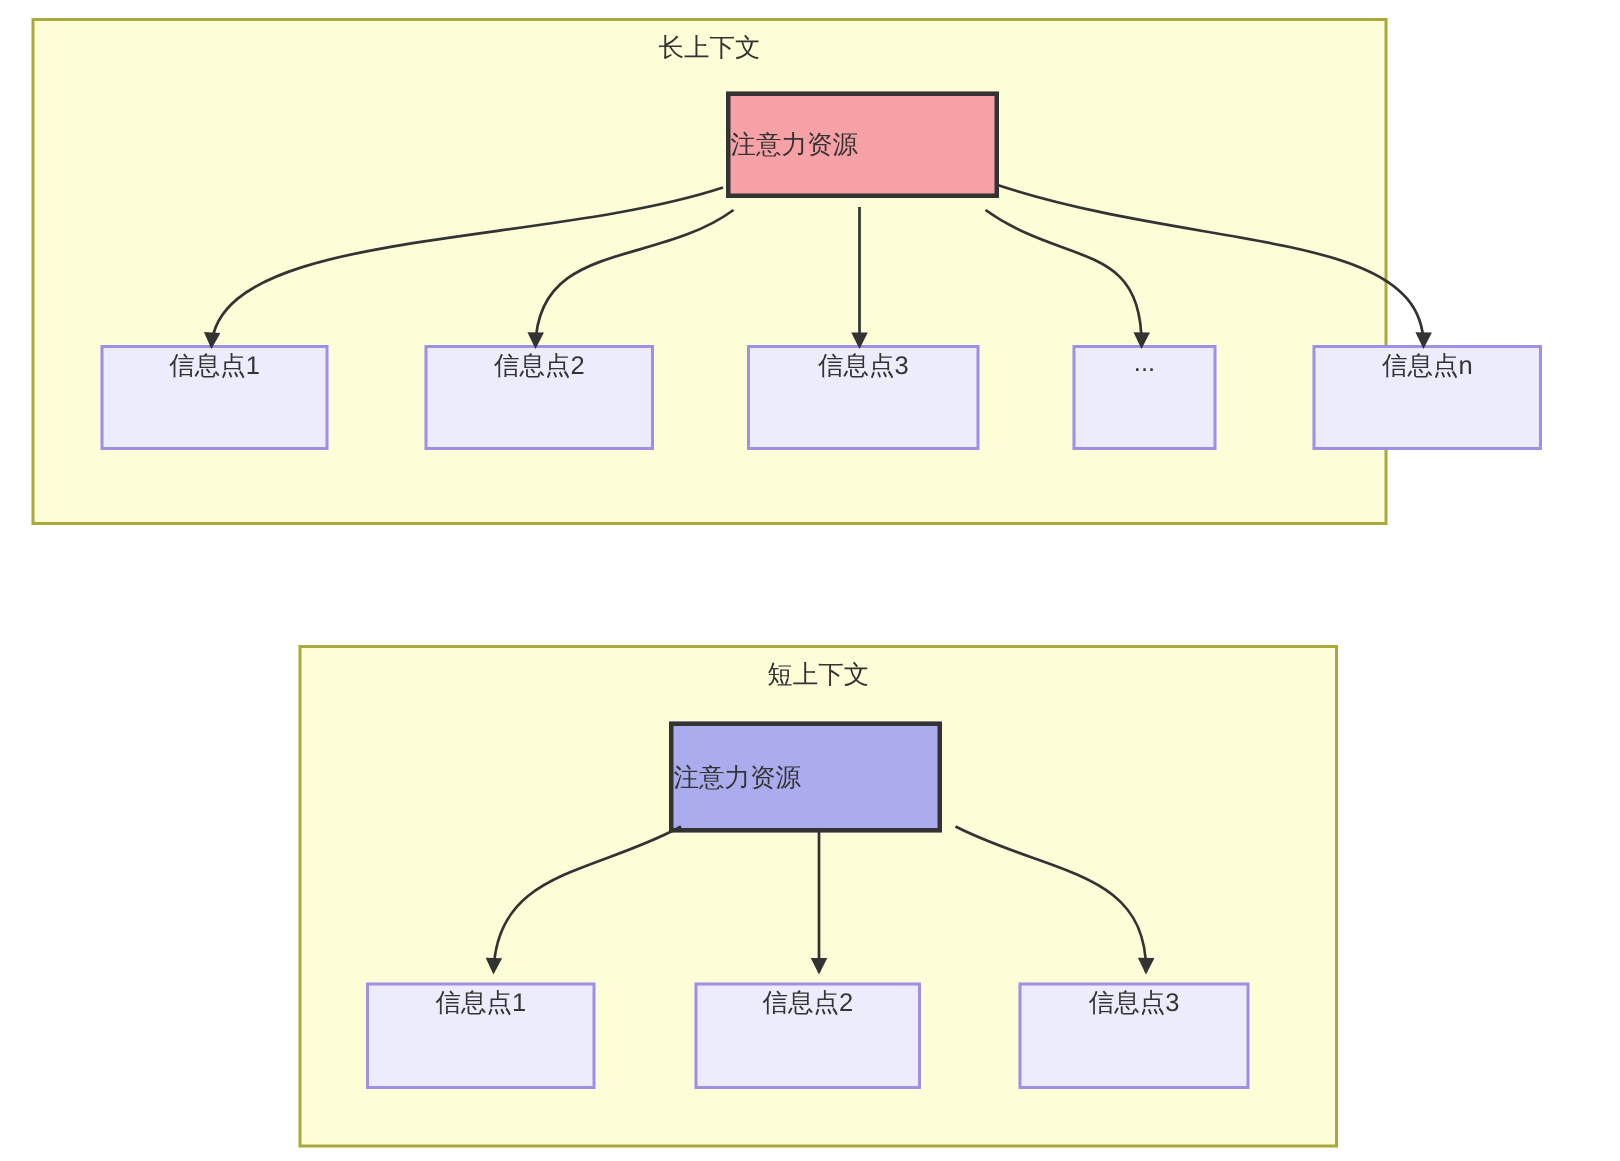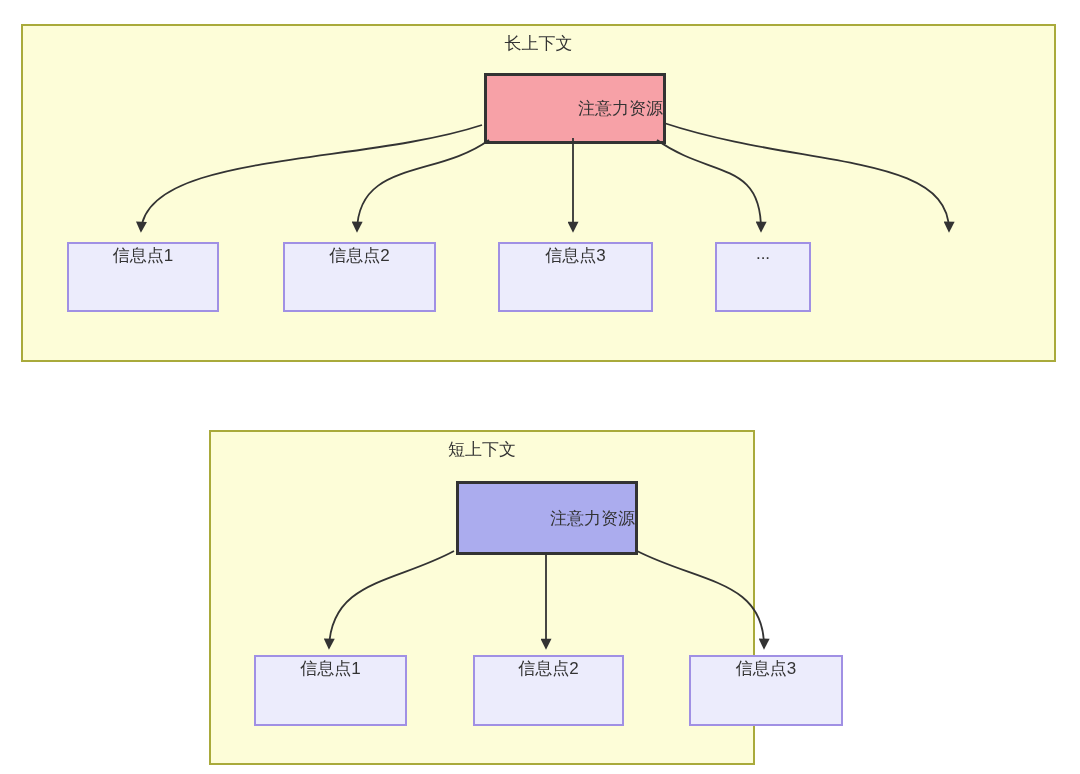--- a/index.html
+++ b/index.html
@@ -37,21 +37,21 @@
     top:6px;
     text-align:center;
     font-size:17px;
     font-weight:400;
     color:var(--text);
   }
   .attention-box{
     position:absolute;
     display:flex;
     align-items:center;
-    justify-content:flex-end;
+    justify-content:flex-start;
     border:3px solid var(--attention-border);
     font-size:17px;
     color:var(--text);
   }
   .attention-box.long{background:var(--attention-long-bg);}
   .attention-box.short{background:var(--attention-short-bg);}
   .info-box{
     position:absolute;
     display:flex;
     align-items:flex-start;
@@ -68,30 +68,30 @@
     pointer-events:none;
   }
   svg.arrows path.edge{
     fill:none;
     stroke:var(--arrow);
     stroke-width:1.8;
   }
   .arrowhead{fill:var(--arrow);}
 
   
-  #long-panel{left:21px;top:24px;width:1035px;height:338px;}
+  #long-panel{left:21px;top:12px;width:904px;height:338px;}
   #long-attention{left:461px;top:47px;width:182px;height:71px;}
   #long-b1{left:44px;top:216px;width:152px;height:70px;}
   #long-b2{left:260px;top:216px;width:153px;height:70px;}
   #long-b3{left:475px;top:216px;width:155px;height:70px;}
   #long-dots{left:692px;top:216px;width:96px;height:70px;}
   #long-bn{left:852px;top:216px;width:153px;height:70px;}
 
   
-  #short-panel{left:209px;top:430px;width:546px;height:335px;}
+  #short-panel{left:199px;top:430px;width:693px;height:335px;}
   #short-attention{left:245px;top:49px;width:182px;height:74px;}
   #short-b1{left:43px;top:223px;width:153px;height:71px;}
   #short-b2{left:262px;top:223px;width:151px;height:71px;}
   #short-b3{left:478px;top:223px;width:154px;height:71px;}
 </style>
 </head>
 <body>
 
 <div class="canvas">
 
@@ -104,20 +104,23 @@
       <span>信息点1</span>
     </div>
     <div class="info-box" id="long-b2">
       <span>信息点2</span>
     </div>
     <div class="info-box" id="long-b3">
       <span>信息点3</span>
     </div>
     <div class="info-box" id="long-dots">
       <span>...</span>
+    </div>
+    <div class="info-box" id="long-bn">
+      <span>信息点n</span>
     </div>
   </div>
 
   <div class="panel" id="short-panel">
     <div class="panel-title">短上下文</div>
     <div class="attention-box short" id="short-attention">
       <span>注意力资源</span>
     </div>
     <div class="info-box" id="short-b1">
       <span>信息点1</span>

